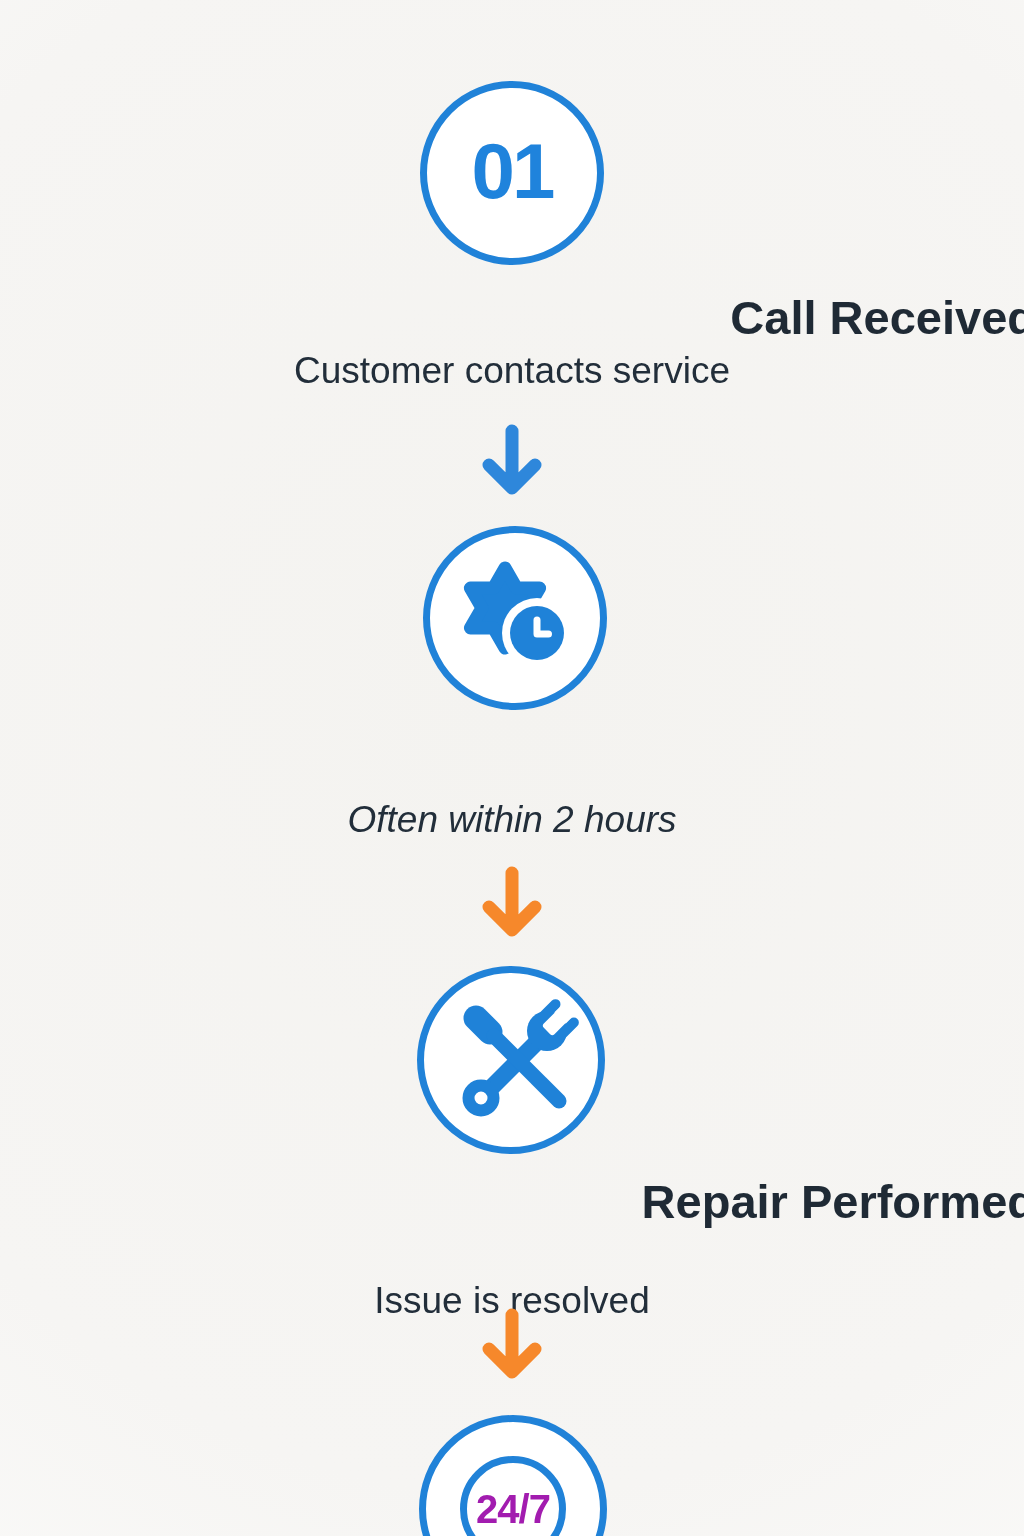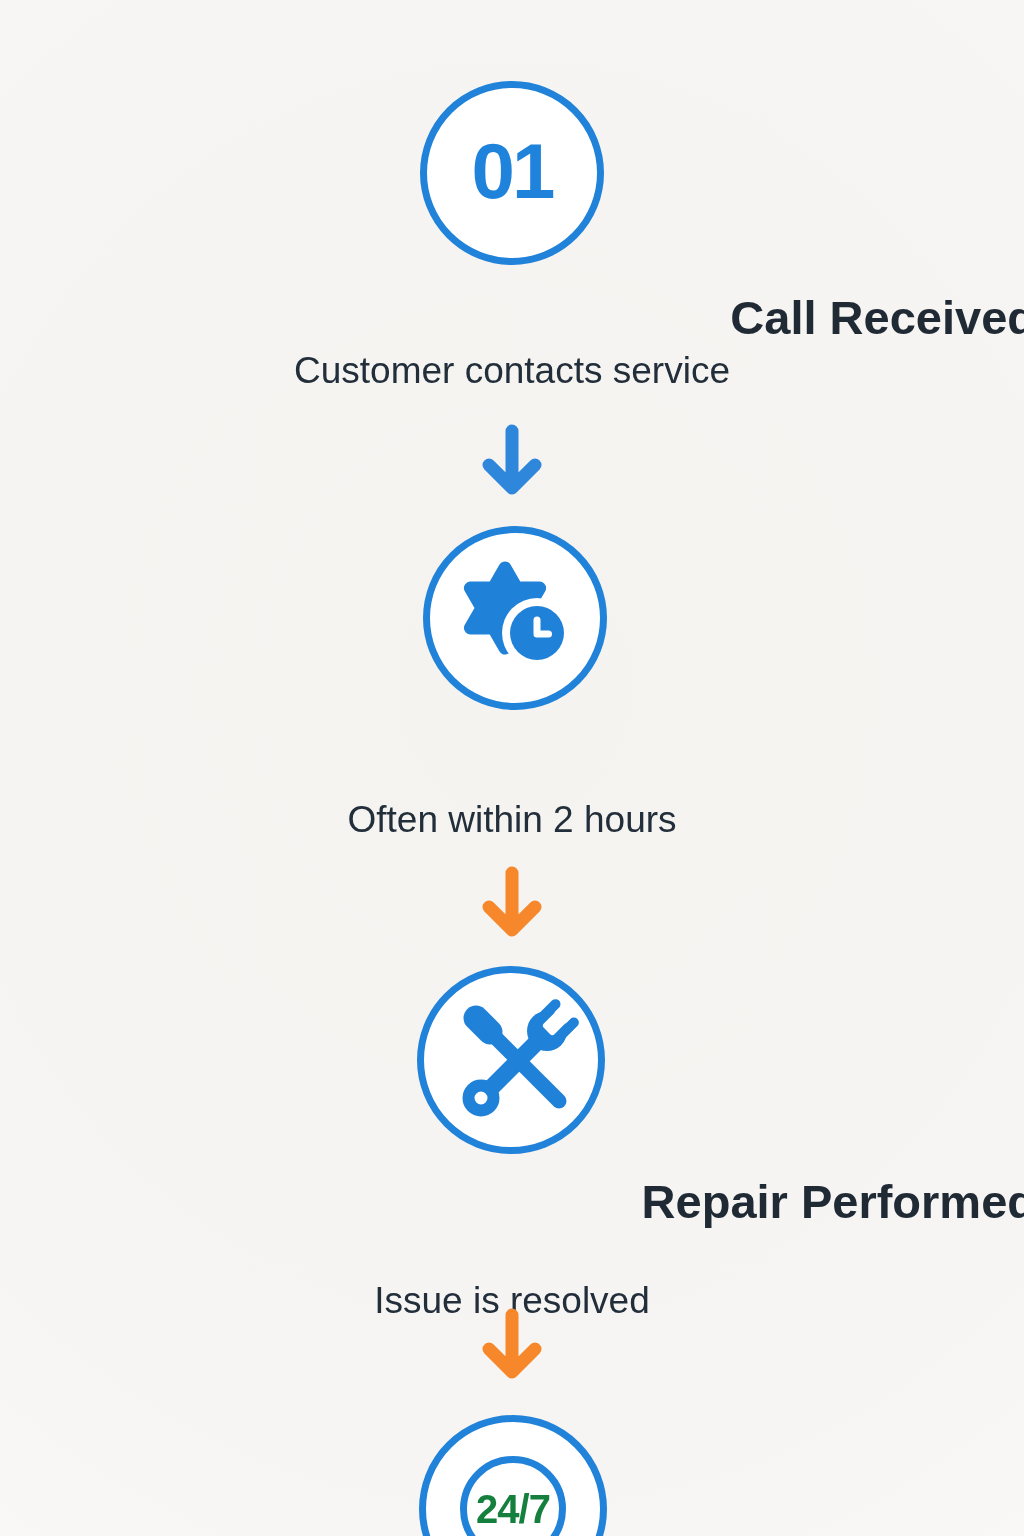--- a/index.html
+++ b/index.html
@@ -74,21 +74,21 @@
     width: 106px;
     height: 106px;
     border: 7px solid #2082d8;
     border-radius: 50%;
     background: #ffffff;
     display: flex;
     align-items: center;
     justify-content: center;
   }
   .badge-247 {
-    color: #15803d;
+    color: #a21caf;
     font-size: 40px;
     font-weight: bold;
     letter-spacing: -1px;
     line-height: 1;
   }
 </style>
 </head>
 <body>
 
 <div class="canvas">
@@ -104,21 +104,21 @@
   </svg>
 
   <div class="circle" style="left:423px; top:526px; width:184px; height:184px;">
     <svg class="icon-blue" width="170" height="170" viewBox="0 0 170 170">
       <polygon points="75,35 86.5,55.1 109.6,55 98,75 109.6,95 86.5,94.9 75,115 63.5,94.9 40.4,95 52,75 40.4,55 63.5,55.1" fill="currentColor" stroke="currentColor" stroke-width="13" stroke-linejoin="round"></polygon>
       <circle cx="107" cy="100" r="35" fill="#ffffff"></circle>
       <circle cx="107" cy="100" r="27" fill="currentColor"></circle>
       <path d="M107 87 L107 101 L118.5 101" fill="none" stroke="#ffffff" stroke-width="7" stroke-linecap="round" stroke-linejoin="round"></path>
     </svg>
   </div>
-  <div class="step-subtitle" style="top:797px;">Often within 2 hours</div>
+  <div class="step-subtitle" style="top:797px;font-style:italic;">Often within 2 hours</div>
 
   <svg class="arrow orange" style="top:866px;" viewBox="0 0 64 74">
     <path d="M32 7 V61 M9 41 L32 64 L55 41" fill="none" stroke="currentColor" stroke-width="13" stroke-linecap="round" stroke-linejoin="round"></path>
   </svg>
 
   <div class="circle" style="left:417px; top:966px; width:188px; height:188px;">
     <svg class="icon-blue" width="170" height="170" viewBox="0 0 170 170">
 
       <line x1="60" y1="118" x2="114" y2="64" stroke="currentColor" stroke-width="17"></line>
       <circle cx="55" cy="123" r="12.5" fill="none" stroke="currentColor" stroke-width="12"></circle>

